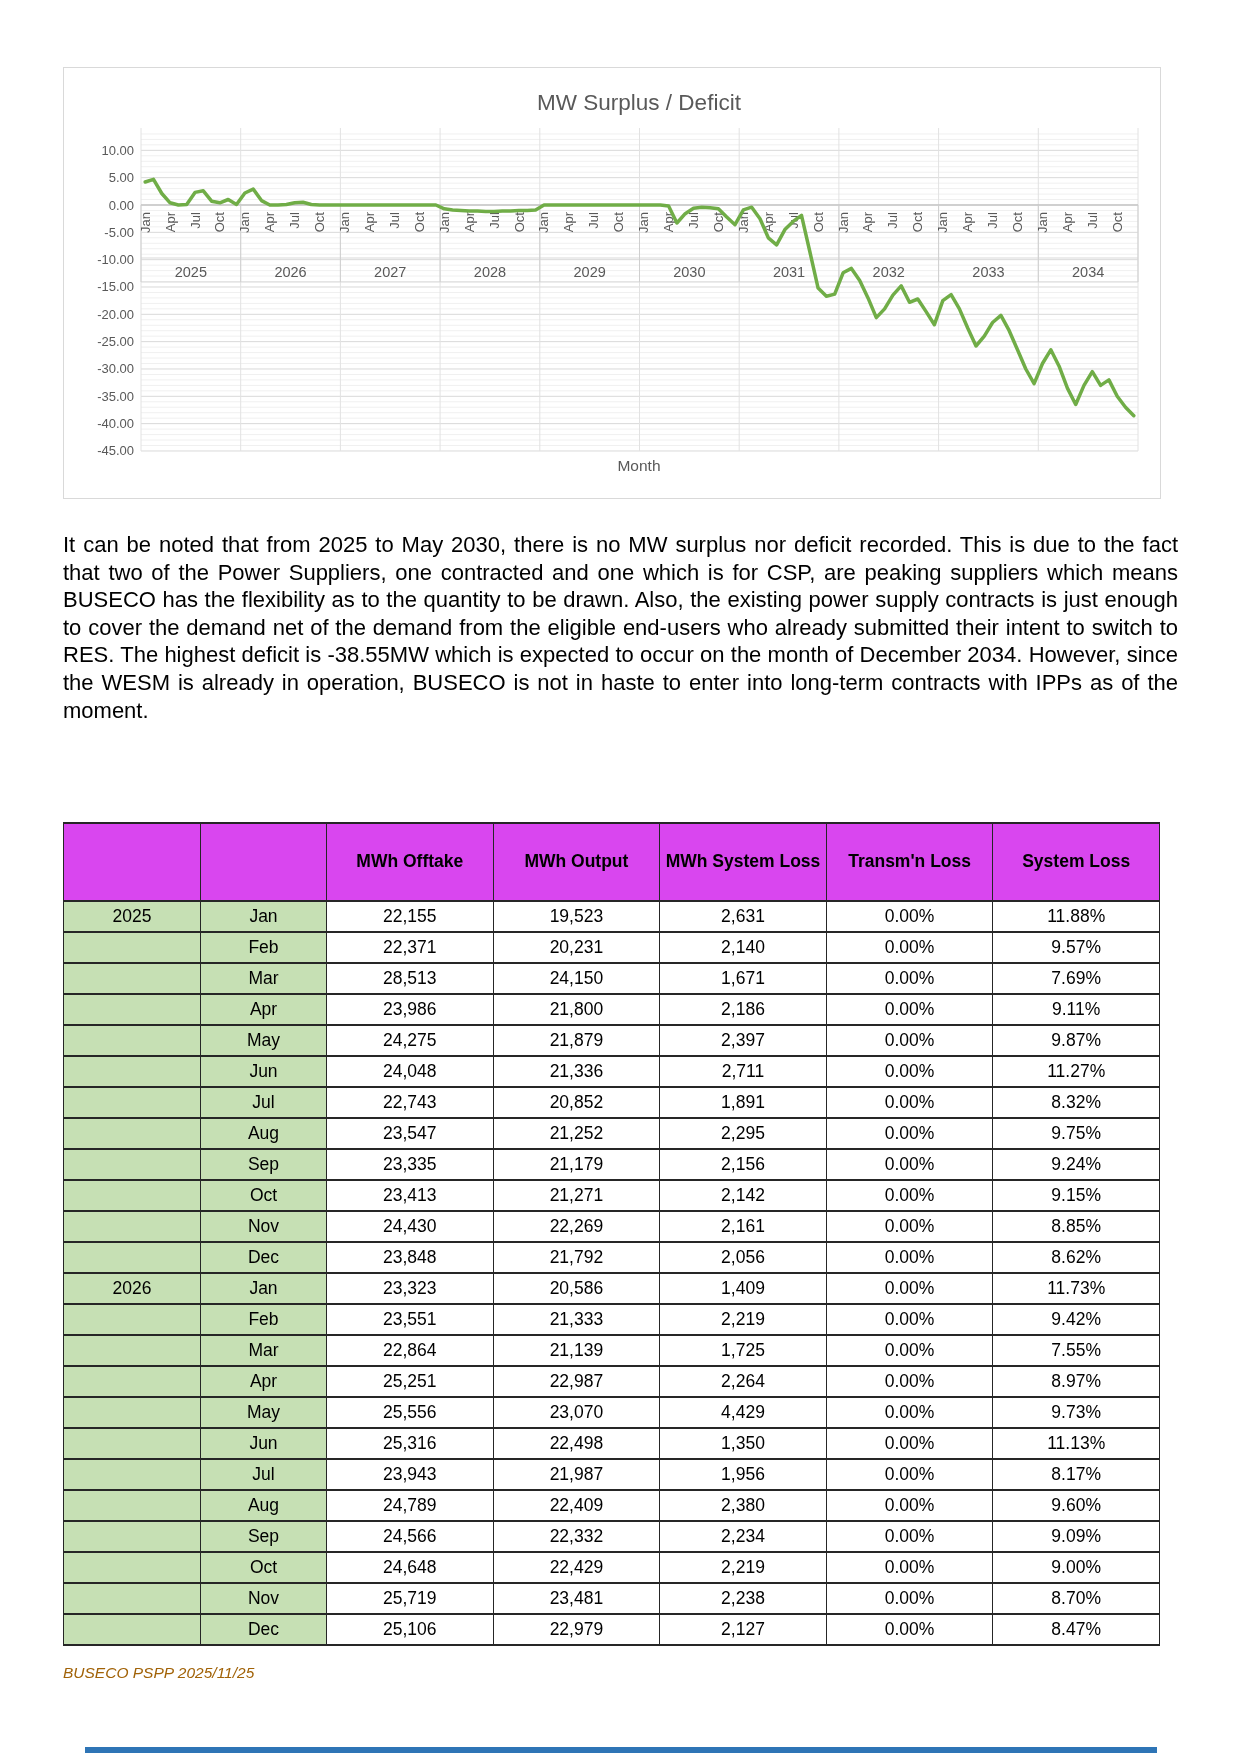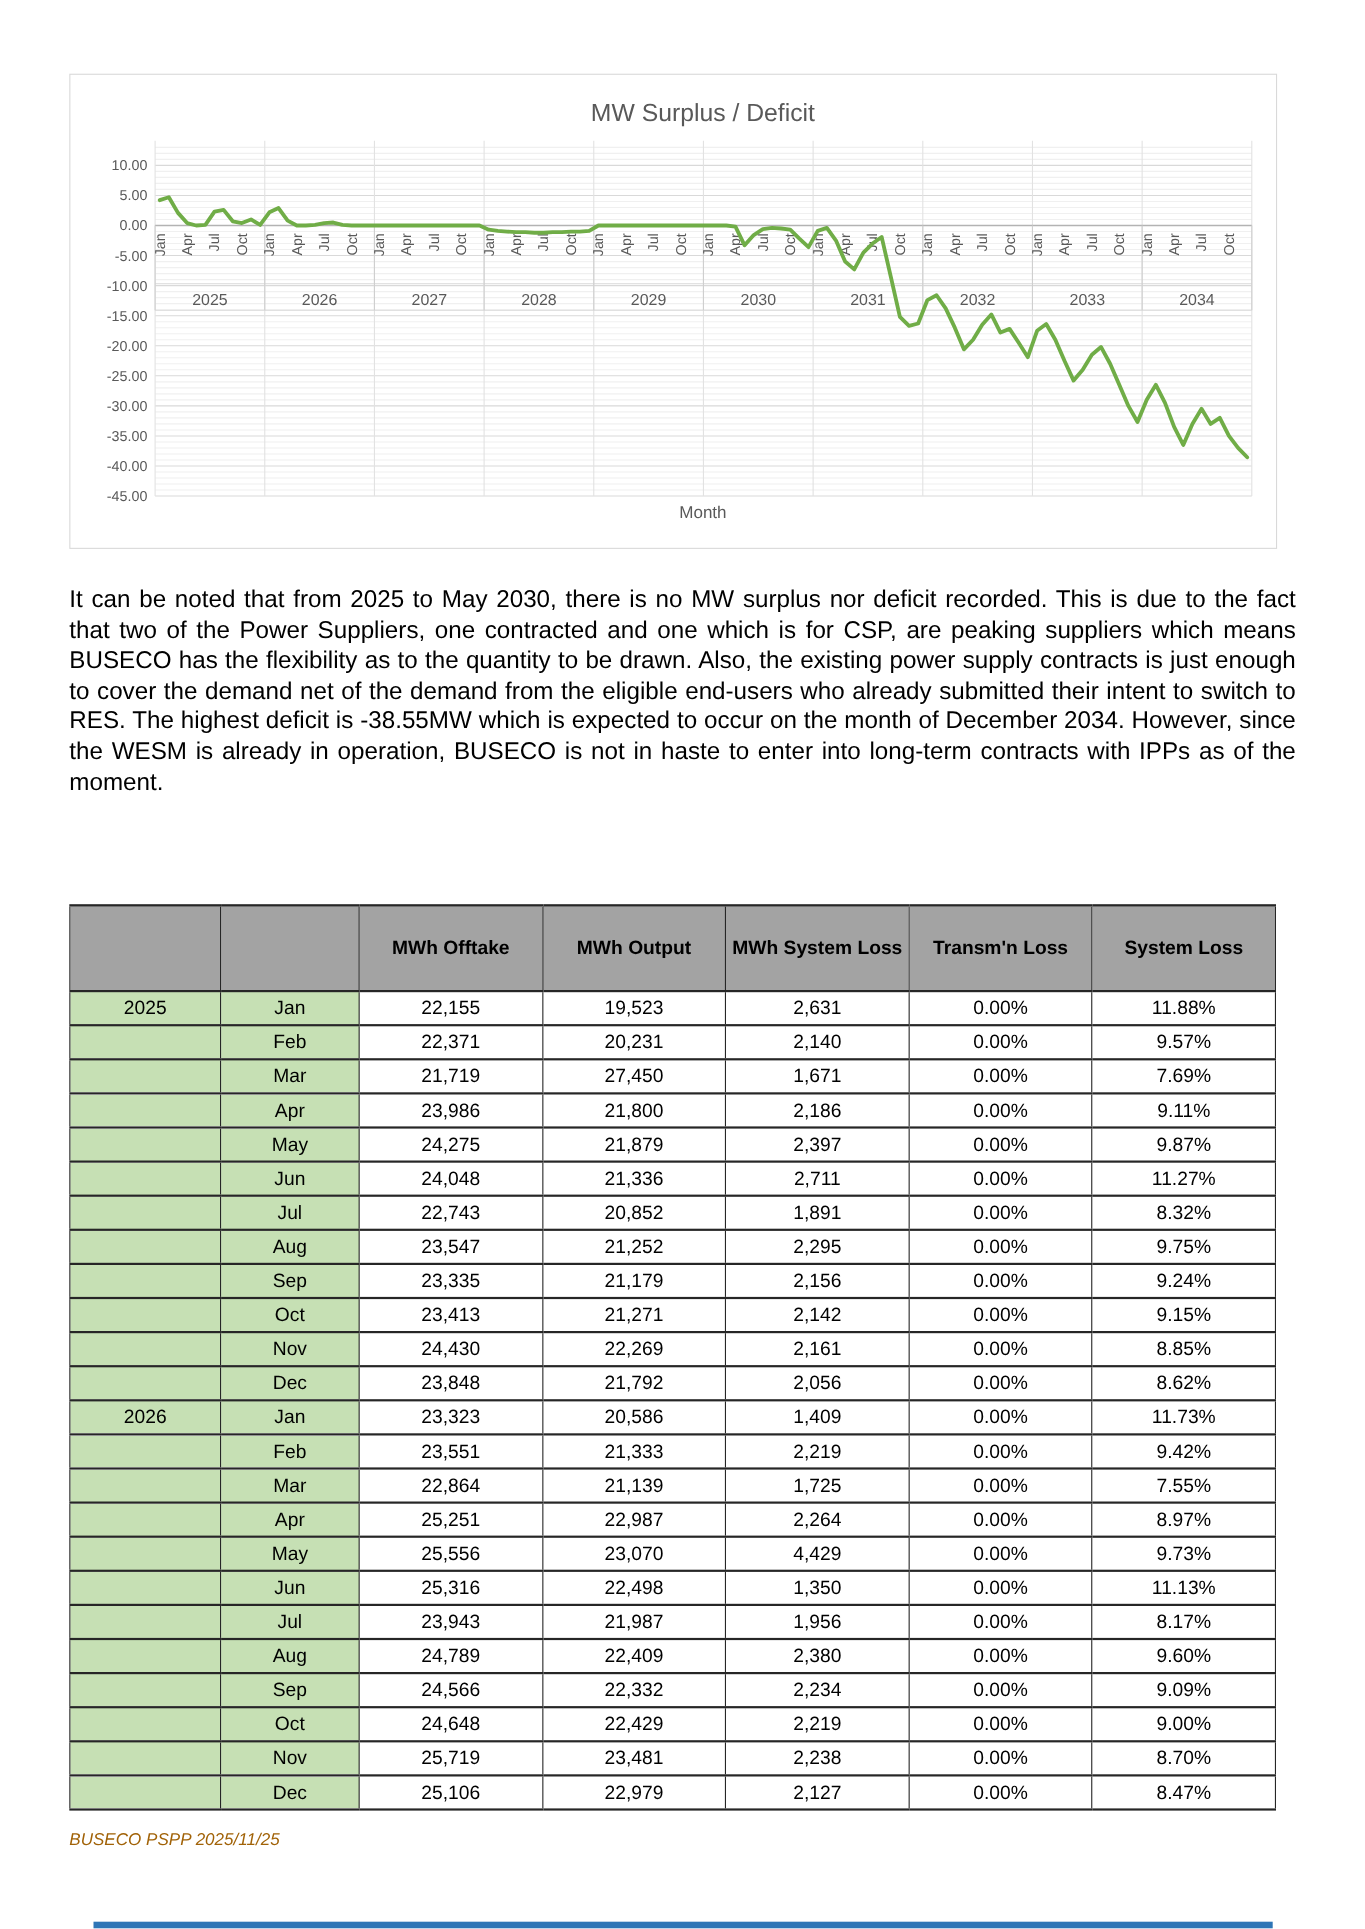--- a/index.html
+++ b/index.html
@@ -8,21 +8,21 @@
   .chart-box{position:absolute;left:63px;top:67px;width:1096px;height:430px;border:1px solid #d9d9d9;background:#fff;}
   .chart-box svg{display:block;}
 
   .para{position:absolute;left:63px;top:531px;width:1115px;font-size:22px;line-height:27.6px;text-align:justify;color:#000;}
 
   .data-table{position:absolute;left:63px;top:822px;width:1096px;border-collapse:collapse;table-layout:fixed;font-size:17.5px;}
   .data-table col.c0{width:137px}
   .data-table col.c1{width:126px}
   .data-table col.cd{width:166.6px}
   .data-table th,.data-table td{border:1px solid #262626;border-top-width:2px;border-bottom-width:2px;text-align:center;vertical-align:middle;padding:0 4px;overflow:hidden;}
-  .data-table th{background:#a3a3a3;font-weight:bold;height:76px;font-size:17.5px;line-height:1.25;}
+  .data-table th{background:#d946ef;font-weight:bold;height:76px;font-size:17.5px;line-height:1.25;}
   .data-table td{height:29px;background:#fff;}
   .data-table td.g{background:#c6e0b4;}
 
   .footer-note{position:absolute;left:63px;top:1646px;font-size:15.5px;font-style:italic;color:#a16207;margin-top:18px;}
   .bottom-bar{position:absolute;left:85px;top:1747px;width:1072px;height:6px;background:#2e75b6;}
 </style>
 </head>
 <body>
 
 <div class="chart-box">
@@ -223,22 +223,22 @@
         <td class="g">Feb</td>
         <td>22,371</td>
         <td>20,231</td>
         <td>2,140</td>
         <td>0.00%</td>
         <td>9.57%</td>
       </tr>
       <tr>
         <td class="g"></td>
         <td class="g">Mar</td>
-        <td>21,719</td>
-        <td>27,450</td>
+        <td>28,513</td>
+        <td>24,150</td>
         <td>1,671</td>
         <td>0.00%</td>
         <td>7.69%</td>
       </tr>
       <tr>
         <td class="g"></td>
         <td class="g">Apr</td>
         <td>23,986</td>
         <td>21,800</td>
         <td>2,186</td>

